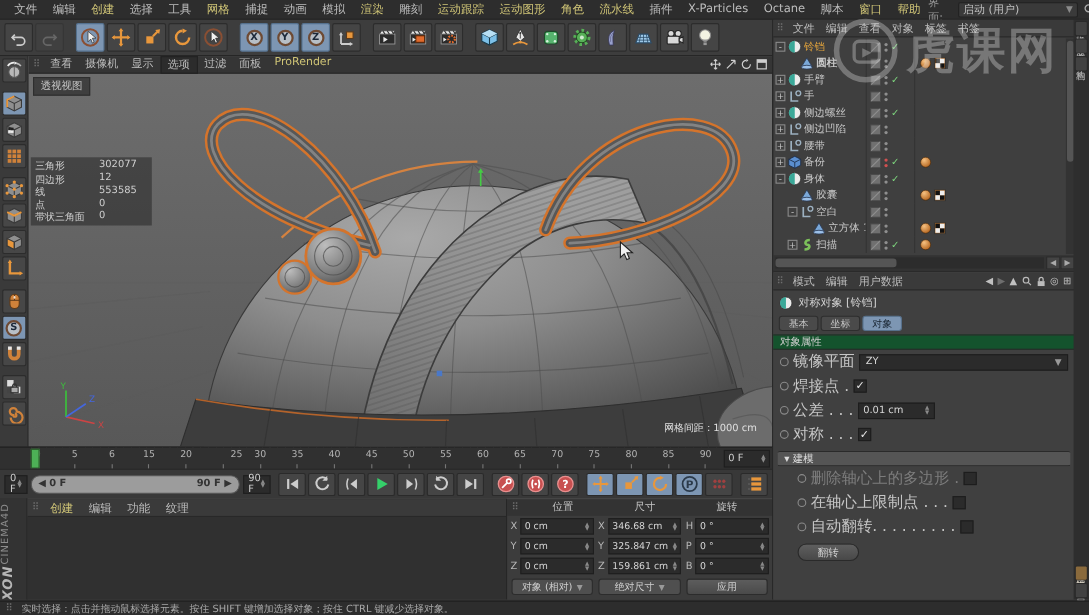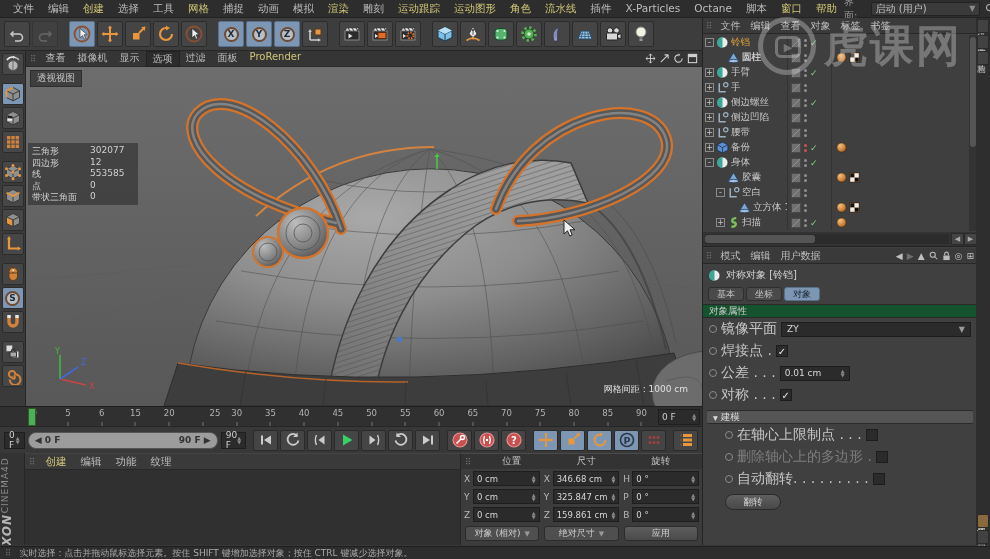--- a/index.html
+++ b/index.html
@@ -1615,28 +1615,28 @@
             </div>
           </div>
           <div class="arow">
             <span class="ring"></span>
             <span class="albl">对称 . . .</span>
             <span class="cbox">✓</span>
           </div>
         </div>
       <div class="asection bar2">▾ <span style="margin-left:3px">建模</span></div>
       <div id="attr-rows2">
+          <div class="arow disabled indent1">
+            <span class="ring"></span>
+            <span class="albl">删除轴心上的多边形 .</span>
+            <span class="cbox"></span>
+          </div>
           <div class="arow indent1">
             <span class="ring"></span>
             <span class="albl">在轴心上限制点 . . .</span>
-            <span class="cbox"></span>
-          </div>
-          <div class="arow disabled indent1">
-            <span class="ring"></span>
-            <span class="albl">删除轴心上的多边形 .</span>
             <span class="cbox"></span>
           </div>
           <div class="arow indent1">
             <span class="ring"></span>
             <span class="albl">自动翻转. . . . . . . . .</span>
             <span class="cbox"></span>
           </div>
         </div>
       <div id="flip-btn">
         <span>翻转</span>

